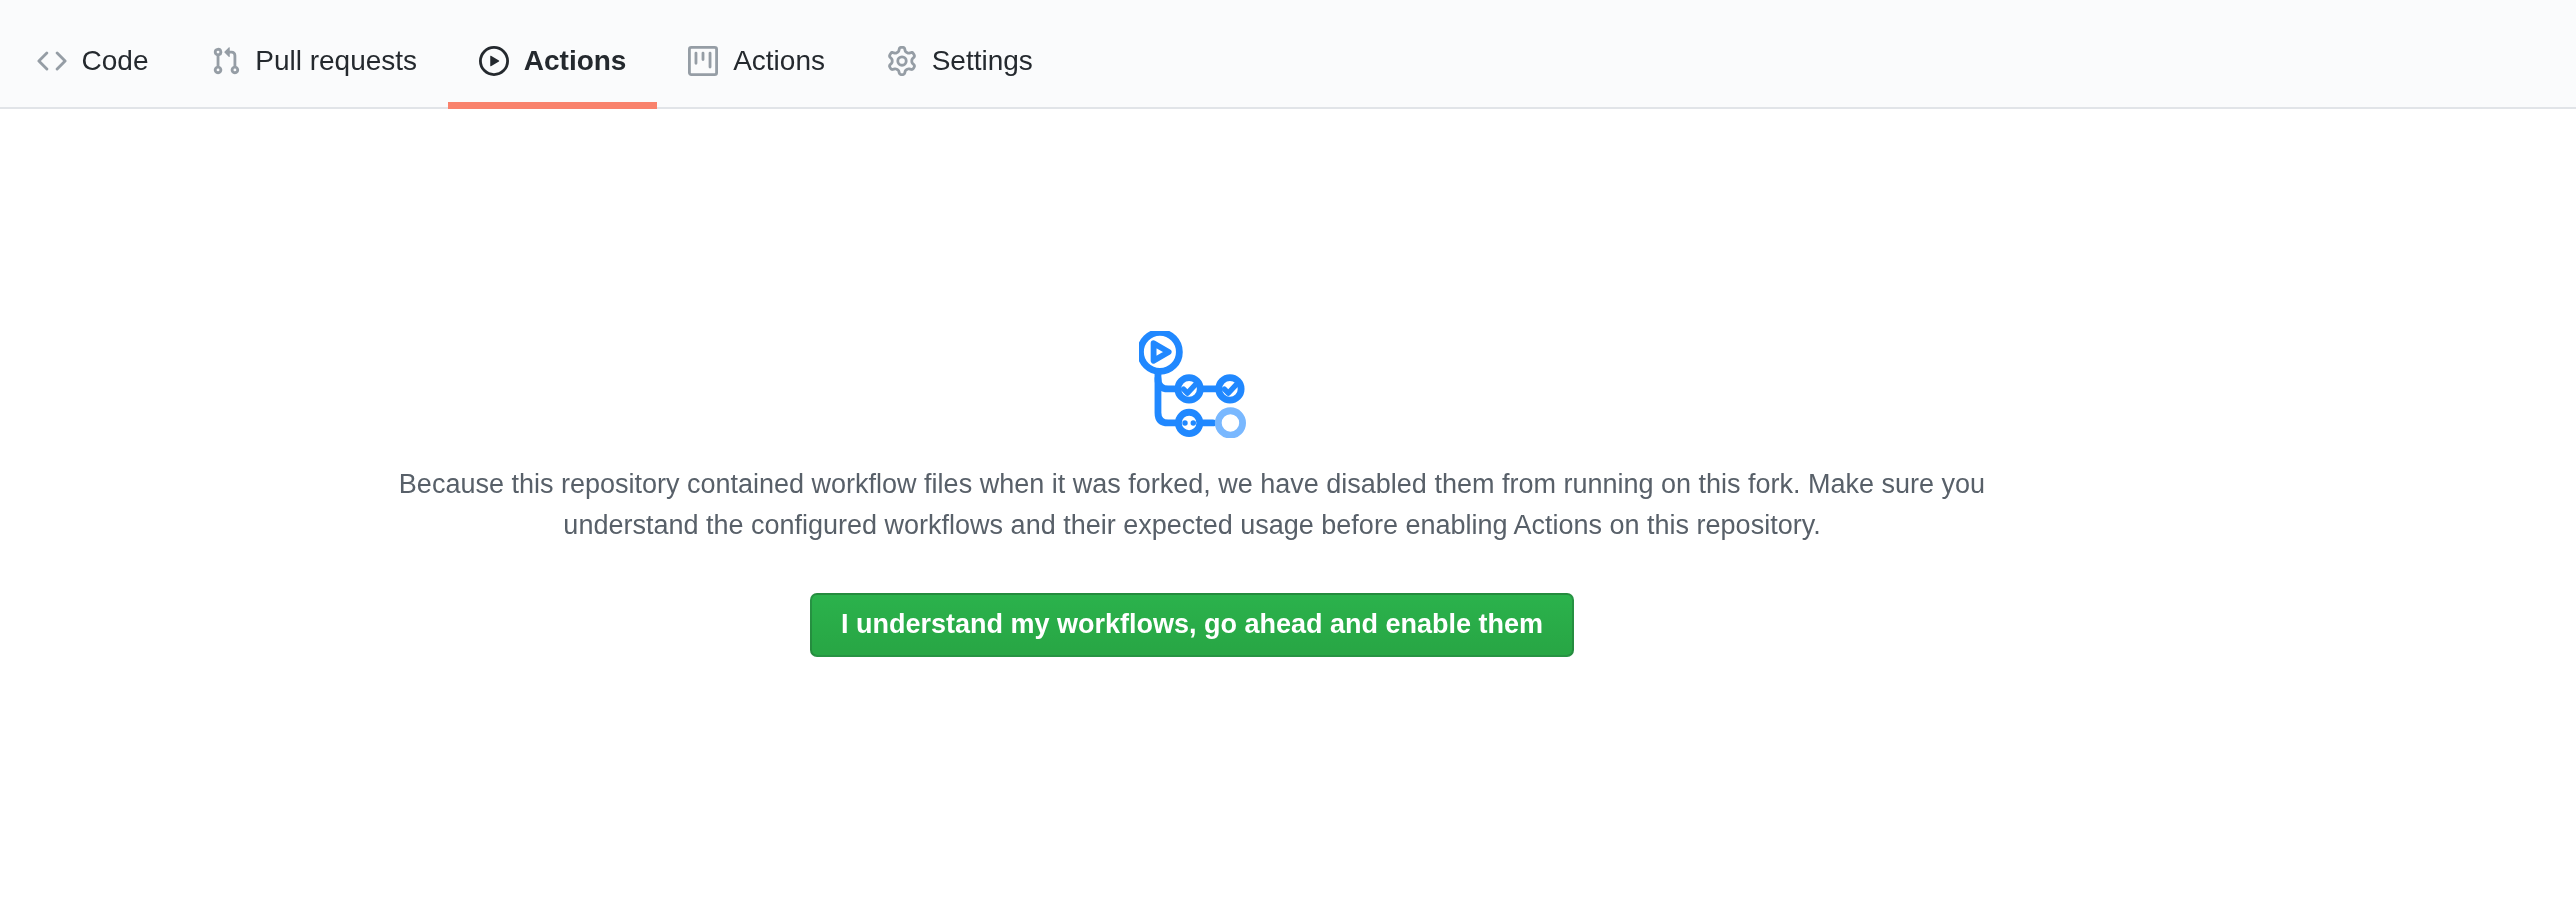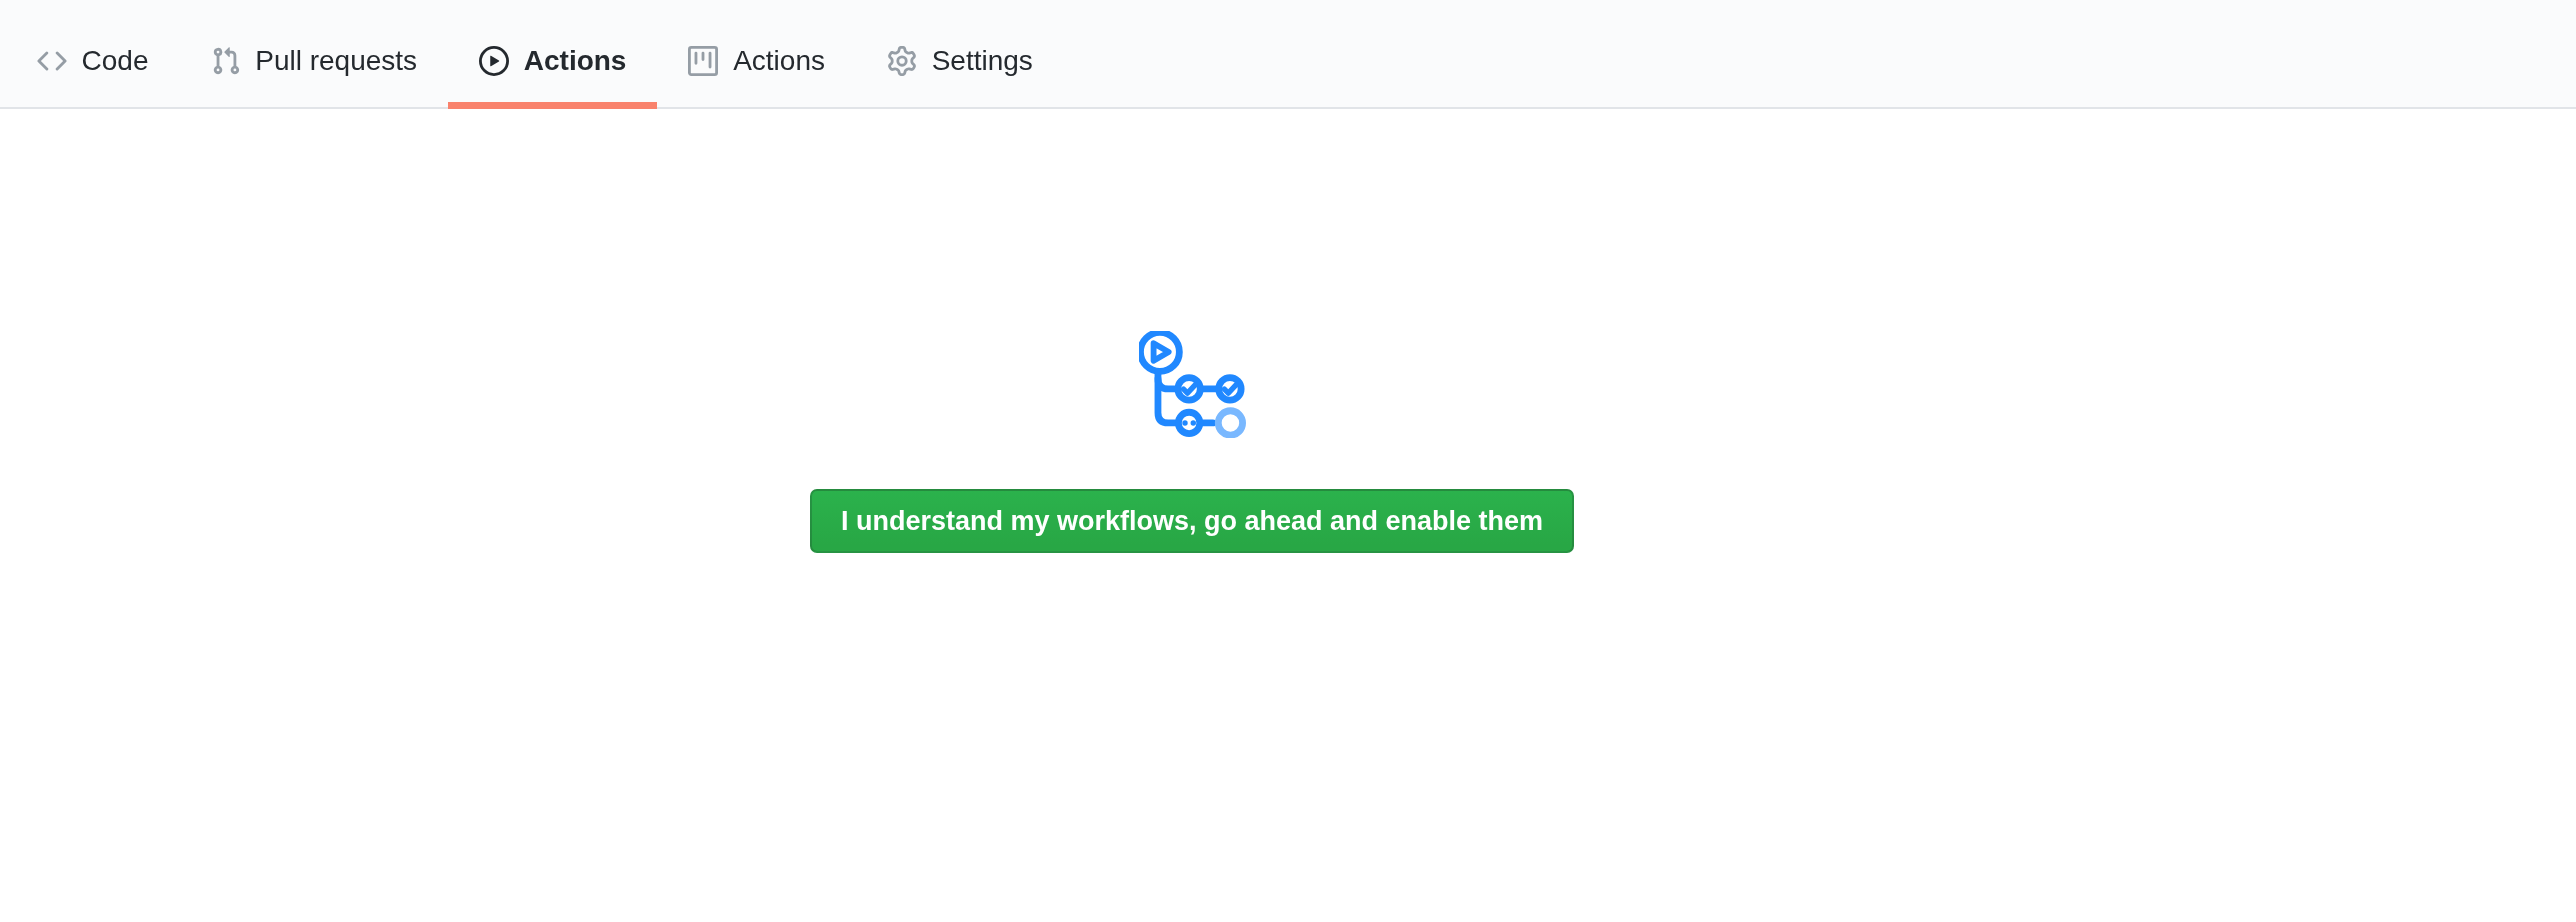--- a/index.html
+++ b/index.html
@@ -148,17 +148,18 @@
         <circle cx="93.5" cy="59.5" r="11.5"></circle>
         <path d="M45.8 59.8 L49.8 63.8 L57.5 55.6" stroke-width="5.5"></path>
         <path d="M87.8 59.8 L91.8 63.8 L99.5 55.6" stroke-width="5.5"></path>
         <circle cx="51.5" cy="94.5" r="11"></circle>
       </g>
       <circle cx="94" cy="94.5" r="12.5" stroke="#79b8ff" stroke-width="7"></circle>
       <circle cx="47.3" cy="94.5" r="2.8" fill="#2088ff"></circle>
       <circle cx="55.8" cy="94.5" r="2.8" fill="#2088ff"></circle>
     </svg>
   </div>
+  <p class="blankslate-desc">Because this repository contained workflow files when it was forked, we have disabled them from running on this fork. Make sure you understand the configured workflows and their expected usage before enabling Actions on this repository.</p>
   <div>
     <button class="enable-button">I understand my workflows, go ahead and enable them</button>
   </div>
 </div>
 
 
 </body></html>

